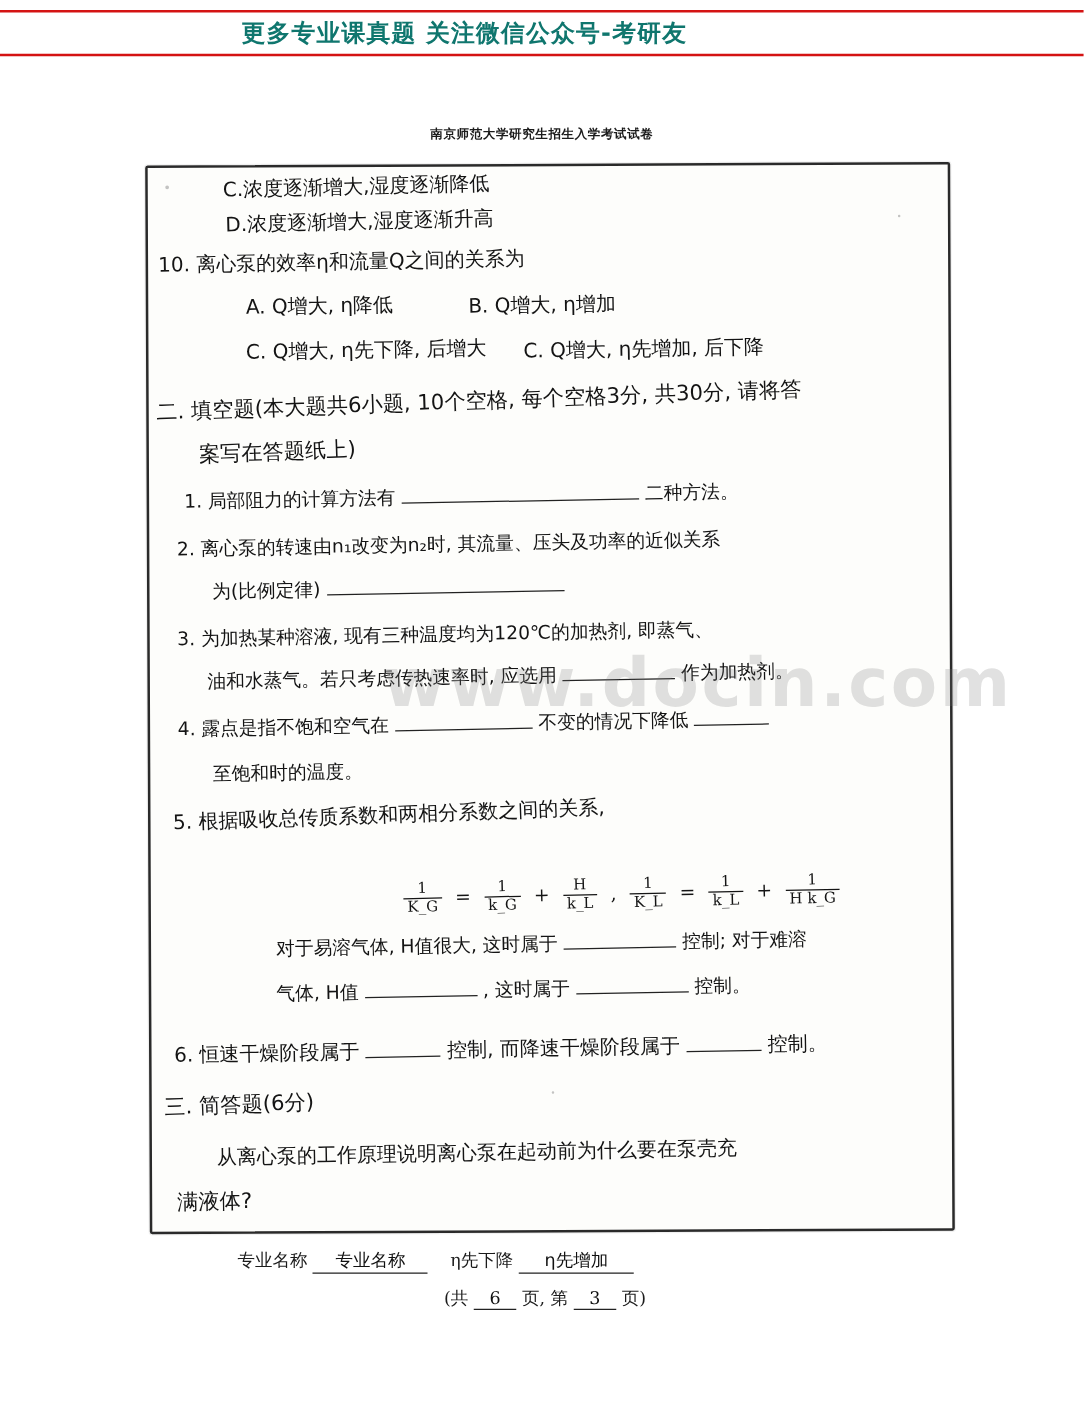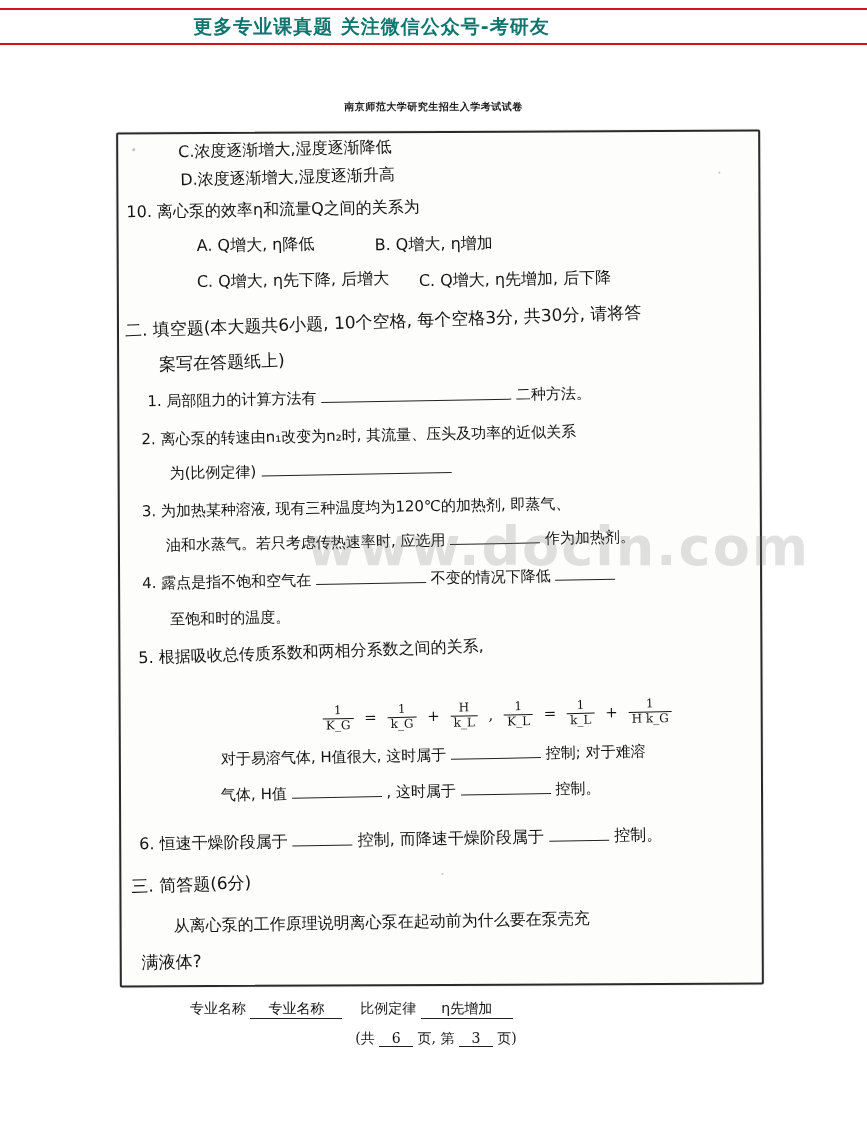--- a/index.html
+++ b/index.html
@@ -318,21 +318,21 @@
   <div class="speck" style="left:600px; top:40px; width:2px; height:2px;"></div>
   <div class="speck" style="left:320px; top:740px; width:2px; height:2px;"></div>
 </div>
 
 <div class="watermark">www.docin.com</div>
 
 <div class="footer-line">
   <span class="lbl">专业名称</span>
   <span class="fill">专业名称</span>
   &nbsp;&nbsp;
-  <span class="lbl">比例定律</span>
+  <span class="lbl">η先下降</span>
   <span class="fill">η先增加</span>
 </div>
 
 <div class="footer-page">
   <span>(共</span>
   <span class="num">6</span>
   <span>页, 第</span>
   <span class="num">3</span>
   <span>页)</span>
 </div>

